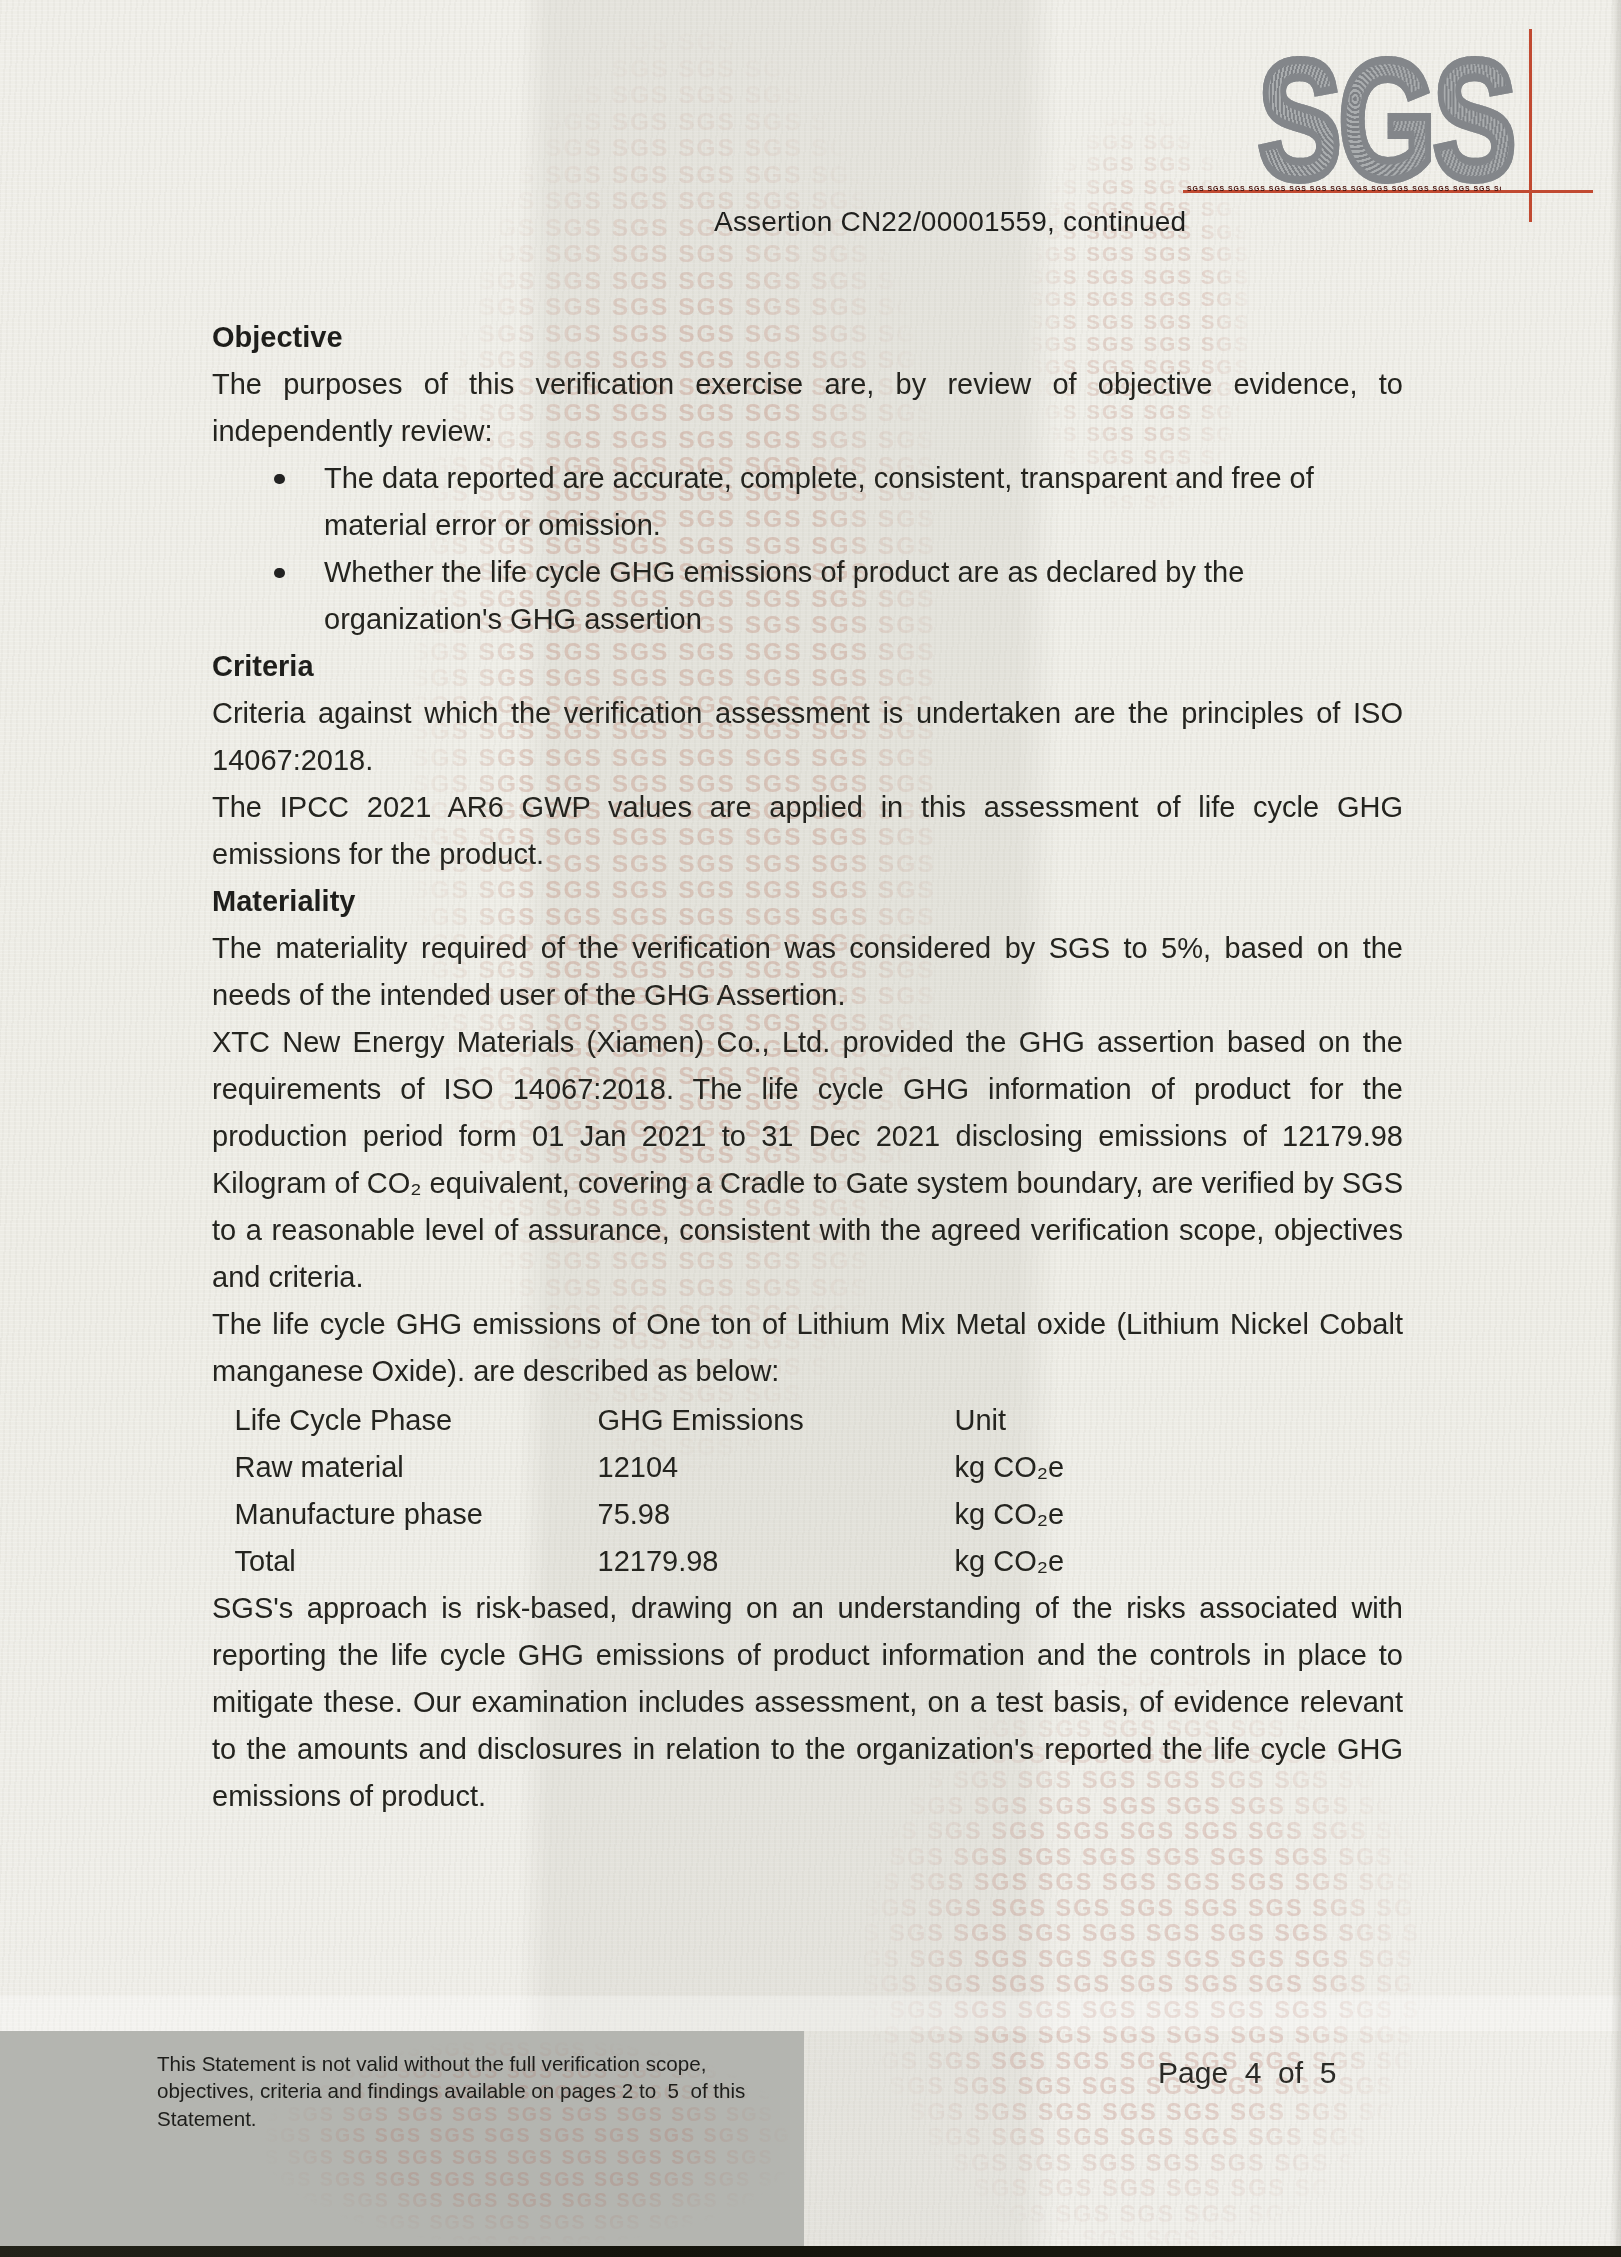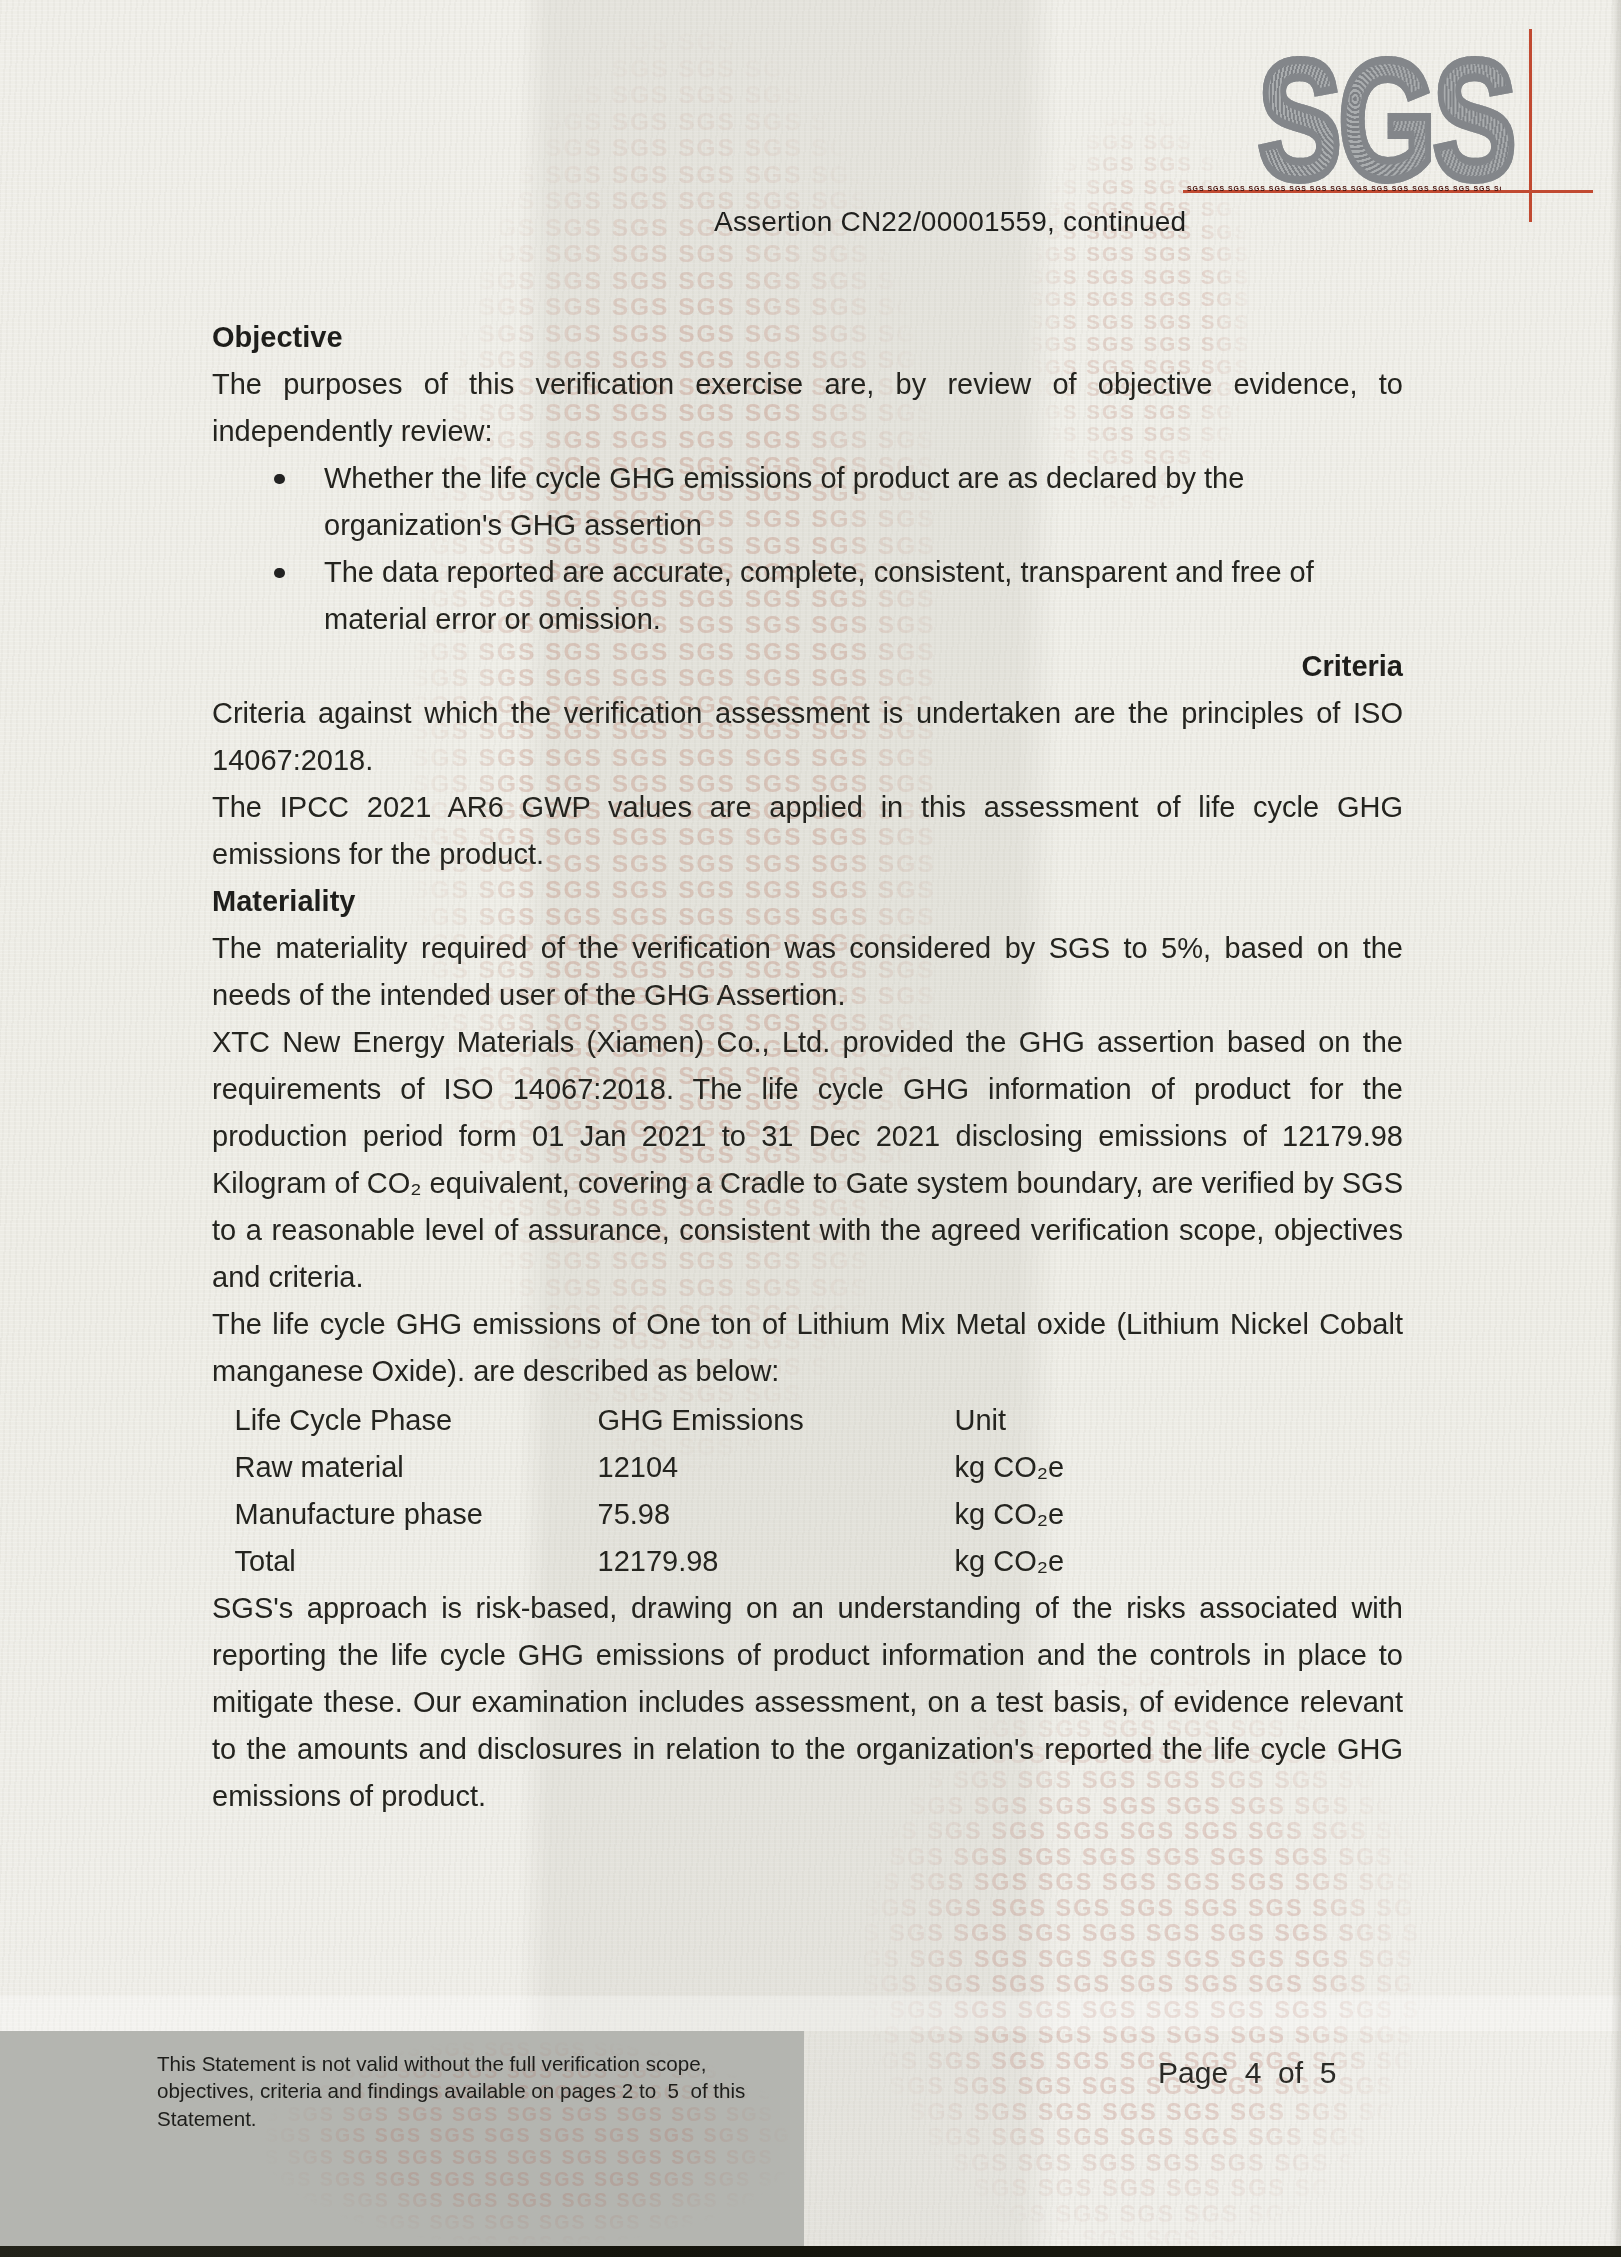--- a/index.html
+++ b/index.html
@@ -63,21 +63,21 @@
     font-size:29px;line-height:47px;
   }
   .content h2{font-size:29px;line-height:47px;margin:0;font-weight:bold;color:#1e1e1b;}
   .content p{margin:0;text-align:justify;}
   .content ul{list-style:none;margin:0;padding:0;}
   .content li{position:relative;padding-left:112px;text-align:left;}
   .content li::before{
     content:'';position:absolute;left:62px;top:18.6px;
     width:10.8px;height:10.8px;border-radius:50%;background:#222;
   }
-  .h-criteria{margin-top:51px;text-align:right;}
+  .h-criteria{margin-top:51px;}
   .h-materiality{margin-top:43px;}
   .h-conclusion{margin-top:47px;}
   .ghg-table{margin-left:22.5px;margin-top:2px;}
   .t-row{display:grid;grid-template-columns:316px 310px 1fr;line-height:47px;gap:47px;}
   .approach{margin-top:43px;}
   
   .footer-gray{position:absolute;left:0;top:2031px;width:804px;height:217px;background:#b4b5b0;z-index:2;}
   .footer-note{position:absolute;left:157px;top:2050px;z-index:4;font-size:20.6px;line-height:27.4px;color:#1d1d1a;}
   .footer-note div{white-space:pre;}
   .page-number{position:absolute;left:1158px;top:2056px;z-index:4;font-size:30px;color:#2a2a26;white-space:pre;}
@@ -101,22 +101,22 @@
   <div class="red-line-v"></div>
   <div class="microtext">SGS SGS SGS SGS SGS SGS SGS SGS SGS SGS SGS SGS SGS SGS SGS SGS SGS SGS SGS SGS SGS SGS SGS SGS SGS SGS SGS SGS SGS SGS SGS SGS SGS SGS SGS SGS SGS SGS SGS SGS SGS SGS SGS SGS SGS SGS SGS SGS SGS SGS SGS SGS SGS SGS SGS SGS SGS SGS SGS SGS </div>
 
   <div class="header-ref">Assertion CN22/00001559, continued</div>
 
   <div class="content">
 
     <h2>Objective</h2>
     <p>The purposes of this verification exercise are, by review of objective evidence, to independently review:</p>
     <ul>
+      <li><span>The data reported are accurate, complete, consistent, transparent and free of material error or omission.</span></li>
       <li><span>Whether the life cycle GHG emissions of product are as declared by the organization's GHG assertion</span></li>
-      <li><span>The data reported are accurate, complete, consistent, transparent and free of material error or omission.</span></li>
     </ul>
 
     <h2 class="h-criteria">Criteria</h2>
     <p>Criteria against which the verification assessment is undertaken are the principles of ISO 14067:2018.</p>
     <p>The IPCC 2021 AR6 GWP values are applied in this assessment of life cycle GHG emissions for the product.</p>
 
     <h2 class="h-materiality">Materiality</h2>
     <p>The materiality required of the verification was considered by SGS to 5%, based on the needs of the intended user of the GHG Assertion.</p>
 
     <p>XTC New Energy Materials (Xiamen) Co., Ltd. provided the GHG assertion based on the requirements of ISO 14067:2018. The life cycle GHG information of product for the production period form 01 Jan 2021 to 31 Dec 2021 disclosing emissions of 12179.98 Kilogram of CO₂ equivalent, covering a Cradle to Gate system boundary, are verified by SGS to a reasonable level of assurance, consistent with the agreed verification scope, objectives and criteria.</p>

